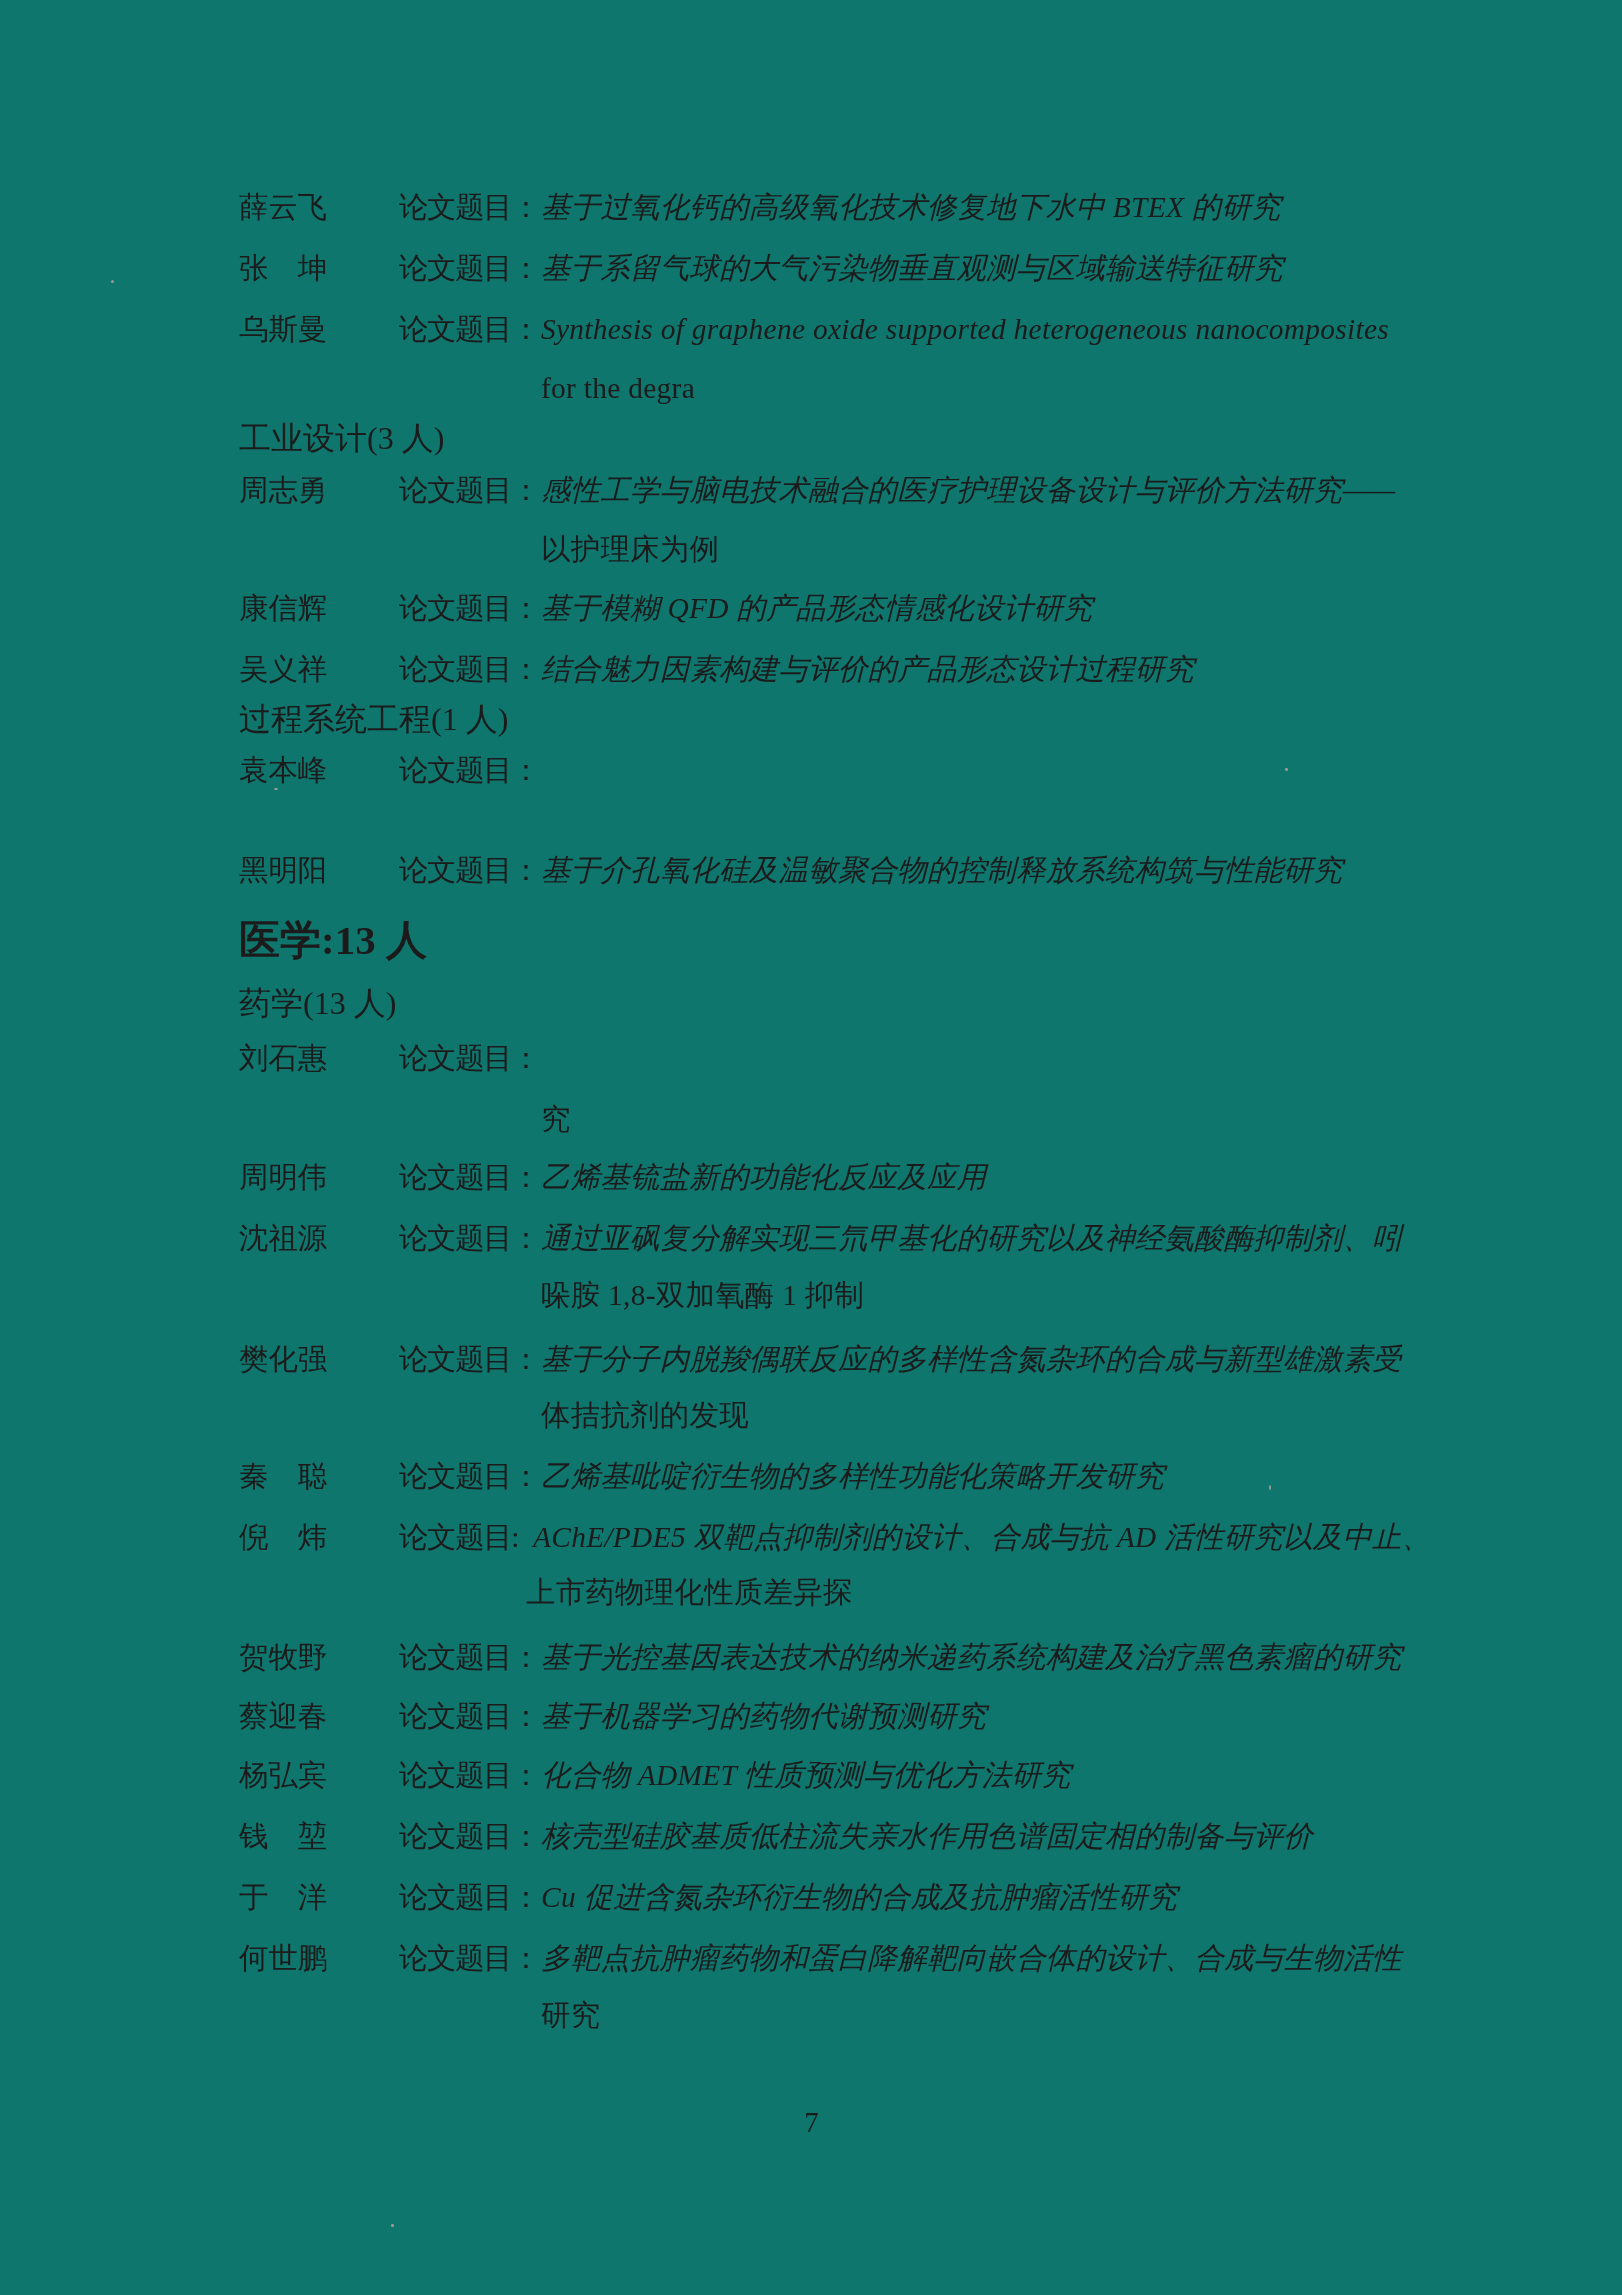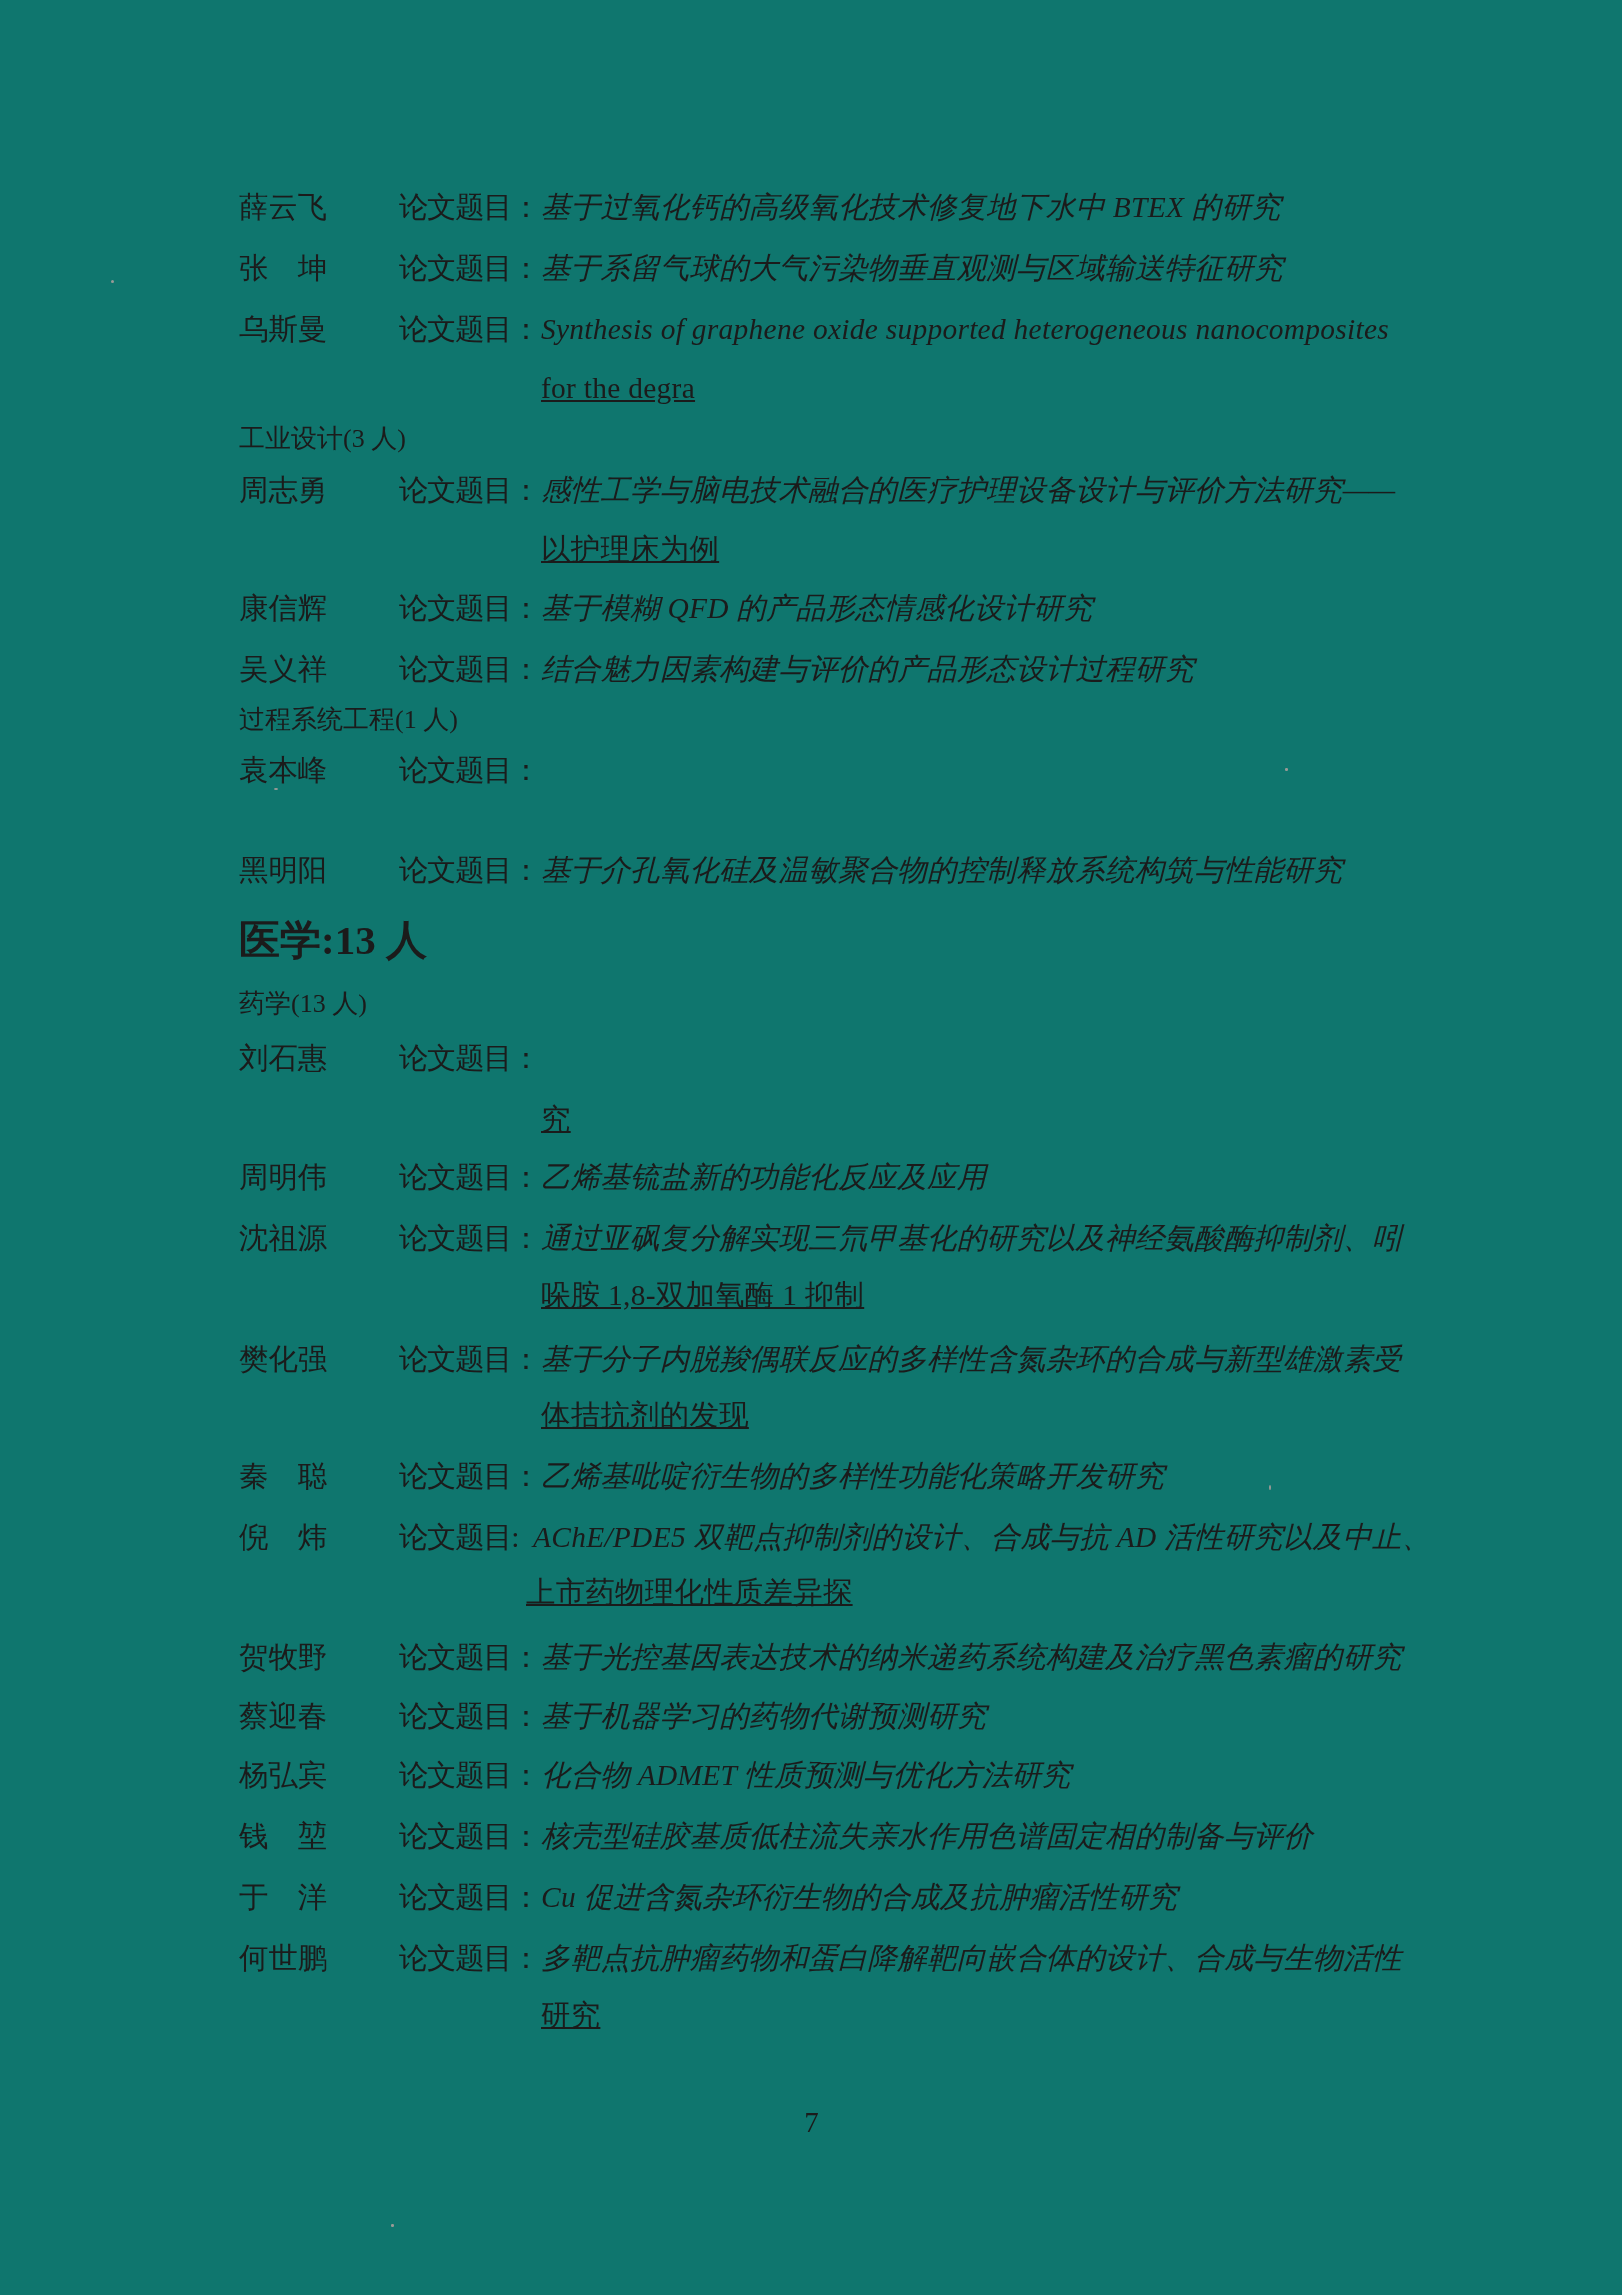--- a/index.html
+++ b/index.html
@@ -19,22 +19,22 @@
     height:59px;
     font-size:29.4px;
     display:flex;
     align-items:center;
     white-space:nowrap;
   }
   .line .inner{position:relative;width:100%;height:100%;}
   .col-name{position:absolute;left:0;top:0;height:100%;display:flex;align-items:center;}
   .col-label{position:absolute;left:160px;top:0;height:100%;display:flex;align-items:center;letter-spacing:-1.3px;}
   .col-title{position:absolute;left:302px;top:0;height:100%;display:flex;align-items:center;letter-spacing:0.3px;font-style:italic;}
-  .cont{left:541px;letter-spacing:0.3px;text-decoration:underline;}
-  .section-title{font-size:26px;}
+  .cont{left:541px;letter-spacing:0.3px;}
+  .section-title{font-size:32px;}
   .section-title.bold{font-weight:700;}
   .major-header{
     font-size:41px;
     font-weight:700;
     height:72px;
   }
   .page-number{
     position:absolute;
     left:0;right:0;
     text-align:center;

